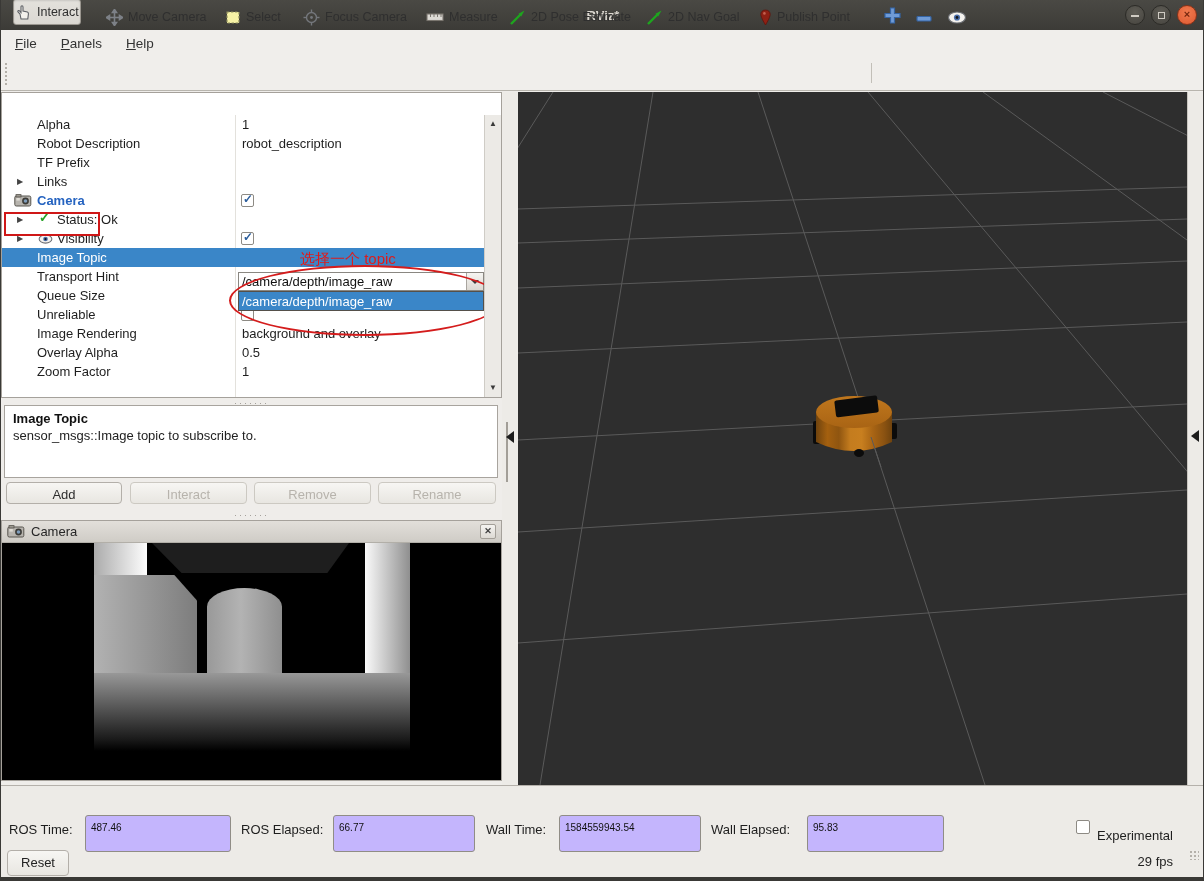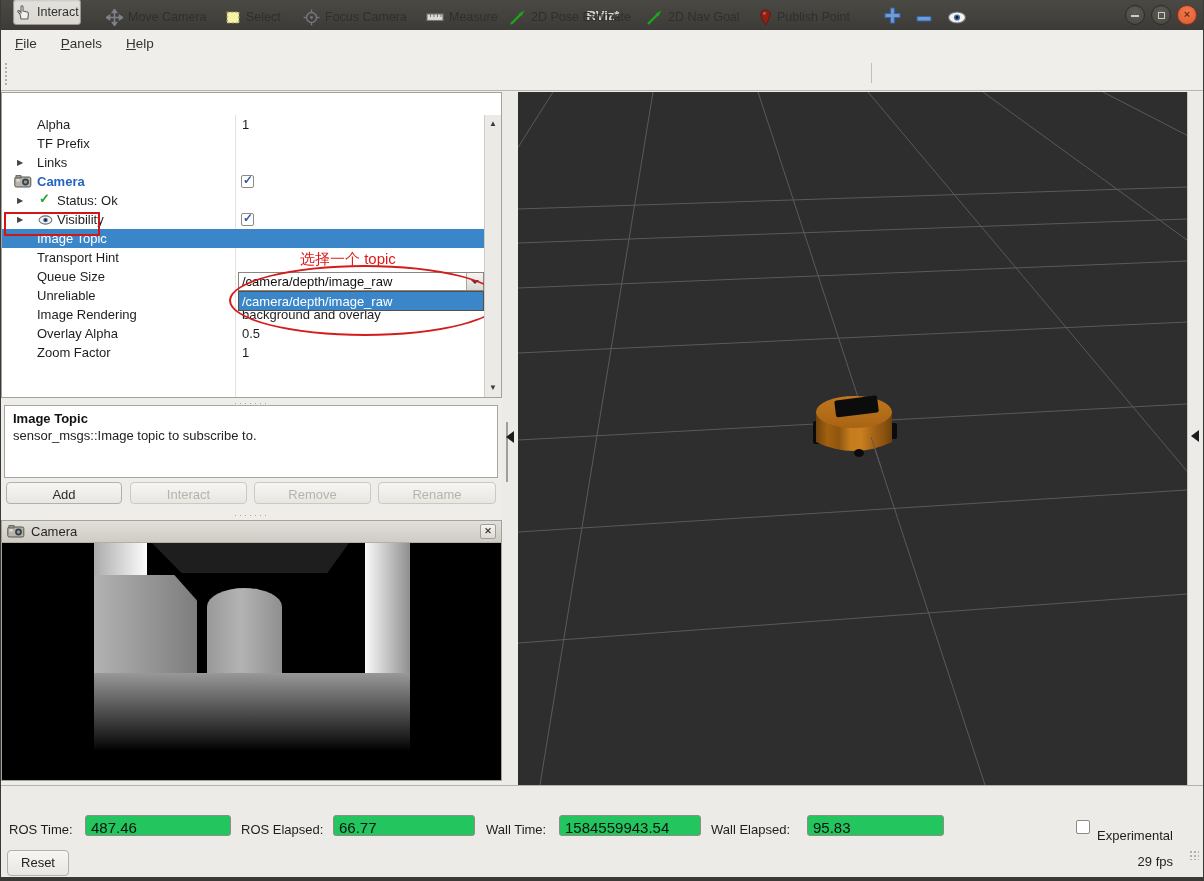--- a/index.html
+++ b/index.html
@@ -106,21 +106,21 @@
   #vsplit-left .dotline { position:absolute; left:4px; top:330px; width:2px; height:60px;
     background-image:radial-gradient(#a29e97 1px, transparent 1px); background-size:2px 5px; }
   .collapse-arrow { position:absolute; width:0; height:0; border-top:6px solid transparent; border-bottom:6px solid transparent; border-right:8px solid #1c1c1c; cursor:pointer; }
   #rstrip { position:absolute; left:1186px; top:92px; width:18px; height:693px; background:#edebe7; border-left:1px solid #c9c6c0; }
 
   
   #time-panel { position:absolute; left:0; top:785px; width:1204px; height:92px; background:#edebe7; border-top:1px solid #b5b1ab; }
   #time-header { position:absolute; left:0; top:1px; width:1204px; height:22px; background:linear-gradient(#e2dfda,#cfccc6);
     border-bottom:1px solid #b2afa8; display:flex; align-items:center; padding:0 5px; gap:6px; }
   .tfield-label { position:absolute; top:36px; font-size:13px; color:#1e1e1e; }
-  .tfield-input { position:absolute; top:29px; height:21px; background:#22c55e; border:1px solid #908d86; border-radius:3px; font-size:15px; color:#111; padding-left:5px; line-height:23px; }
+  .tfield-input { position:absolute; top:29px; height:37px; background:#c4b5fd; border:1px solid #908d86; border-radius:3px; font-size:10px; color:#111; padding-left:5px; line-height:23px; }
   #experimental { position:absolute; top:34px; left:1075px; width:14px; height:14px; background:#fff; border:1px solid #8d8a84; border-radius:2px; cursor:pointer; }
   #experimental-label { position:absolute; top:35px; left:1096px; font-size:13px; color:#1e1e1e;margin-top:7px; }
   #reset-btn { position:absolute; left:6px; top:64px; width:62px; height:26px; border:1px solid #b3afa9; border-radius:4px;
     background:linear-gradient(#f7f6f3,#e8e6e1); font-size:13px; color:#222; text-align:center; line-height:24px; cursor:pointer; }
   #fps { position:absolute; right:32px; top:68px; font-size:13px; color:#1e1e1e; }
   #bottom-strip { position:absolute; left:0; top:877px; width:1204px; height:4px; background:#3a3936; }
   #grip { position:absolute; right:6px; top:64px; width:10px; height:10px;
      background-image:radial-gradient(#b4b0a9 1px, transparent 1px); background-size:4px 4px; }
 </style>
 </head>
@@ -255,20 +255,24 @@
   </div>
 
   <div class="panel" id="displays-panel">
 
     <div id="tree">
       <div class="valcol-sep"></div>
 
       <div class="trow">
         <span class="lbl">Alpha</span>
         <span class="val">1</span>
+      </div>
+      <div class="trow">
+        <span class="lbl">Robot Description</span>
+        <span class="val">robot_description</span>
       </div>
       <div class="trow">
         <span class="lbl">TF Prefix</span>
       </div>
       <div class="trow">
         <span class="exp"></span>
         <span class="lbl">Links</span>
       </div>
       <div class="trow">
         <svg width="18" height="13" viewBox="0 0 18 13" style="position:absolute;left:12px;top:3px;">

